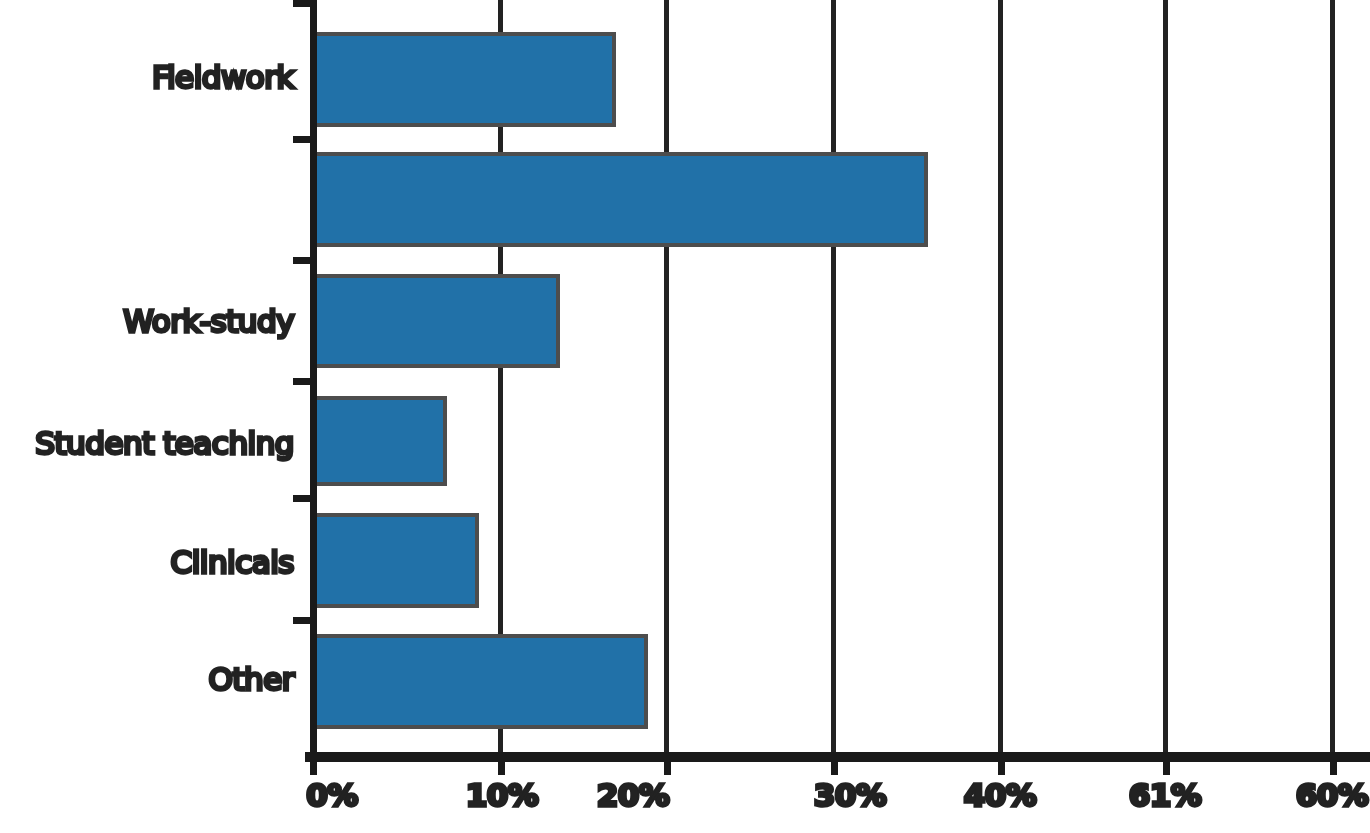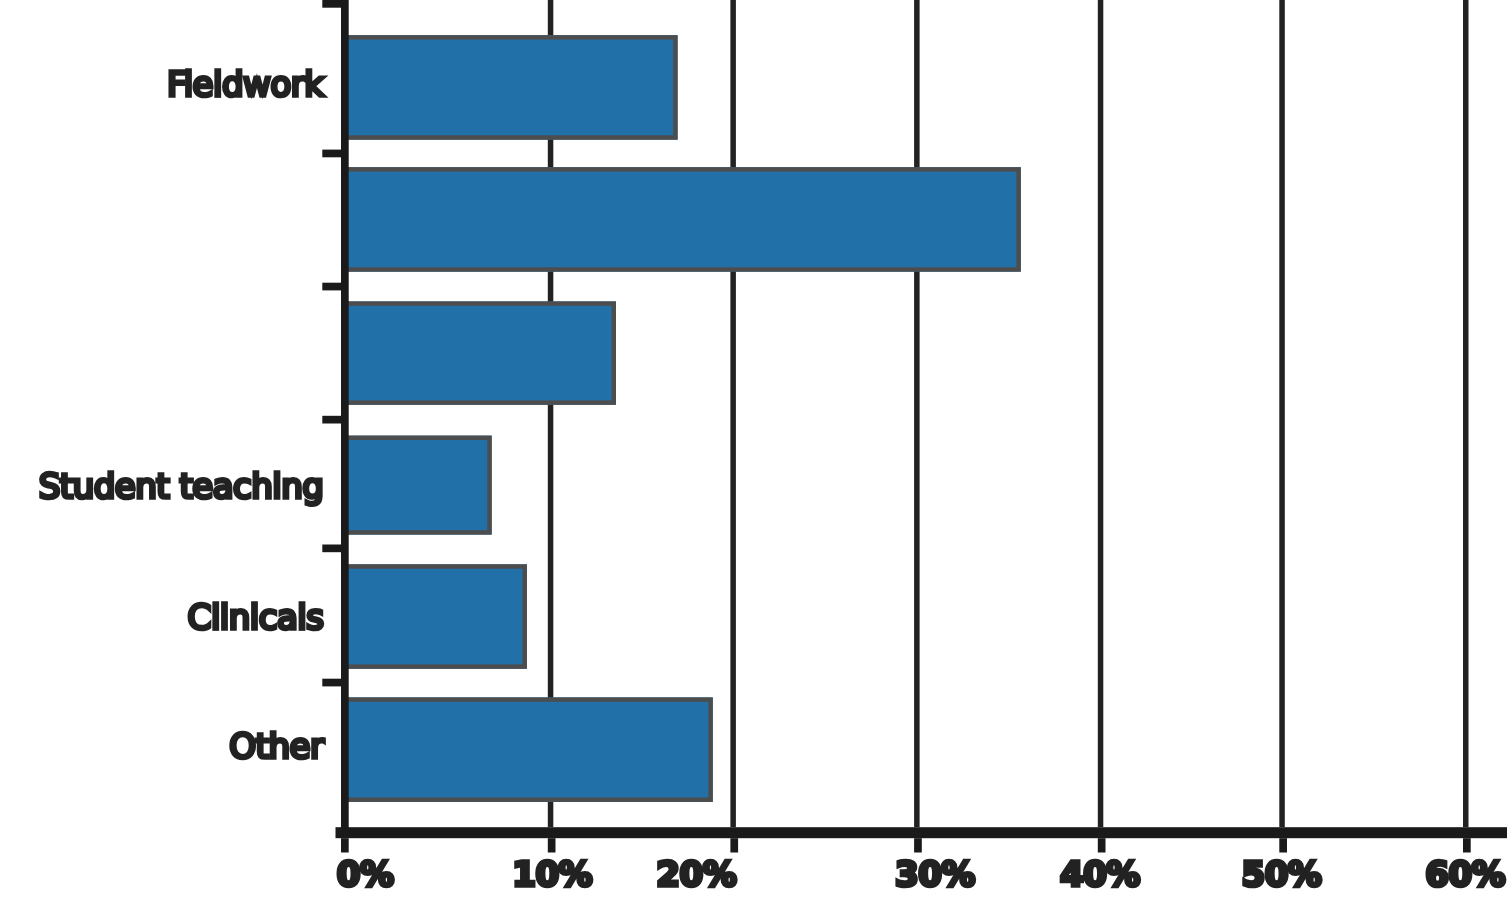--- a/index.html
+++ b/index.html
@@ -146,25 +146,26 @@
 
   <div class="x-tick" style="left:310px;"></div>
   <div class="x-tick" style="left:498px;"></div>
   <div class="x-tick" style="left:664px;"></div>
   <div class="x-tick" style="left:831px;"></div>
   <div class="x-tick" style="left:998px;"></div>
   <div class="x-tick" style="left:1163px;"></div>
   <div class="x-tick" style="left:1330px;"></div>
 
   <div class="y-label" style="top:62px;">Fieldwork</div>
+  <div class="y-label" style="top:306px;">Work-study</div>
   <div class="y-label" style="top:428px;">Student teaching</div>
   <div class="y-label" style="top:547px;">Clinicals</div>
   <div class="y-label" style="top:664px;">Other</div>
 
   <div class="x-label" style="left:332px;">0%</div>
   <div class="x-label" style="left:502px;">10%</div>
   <div class="x-label" style="left:633px;">20%</div>
   <div class="x-label" style="left:850px;">30%</div>
   <div class="x-label" style="left:1000px;">40%</div>
-  <div class="x-label" style="left:1165px;">50%</div>
+  <div class="x-label" style="left:1165px;">61%</div>
   <div class="x-label" style="left:1332px;">60%</div>
 
 </div>
 
 </body></html>

